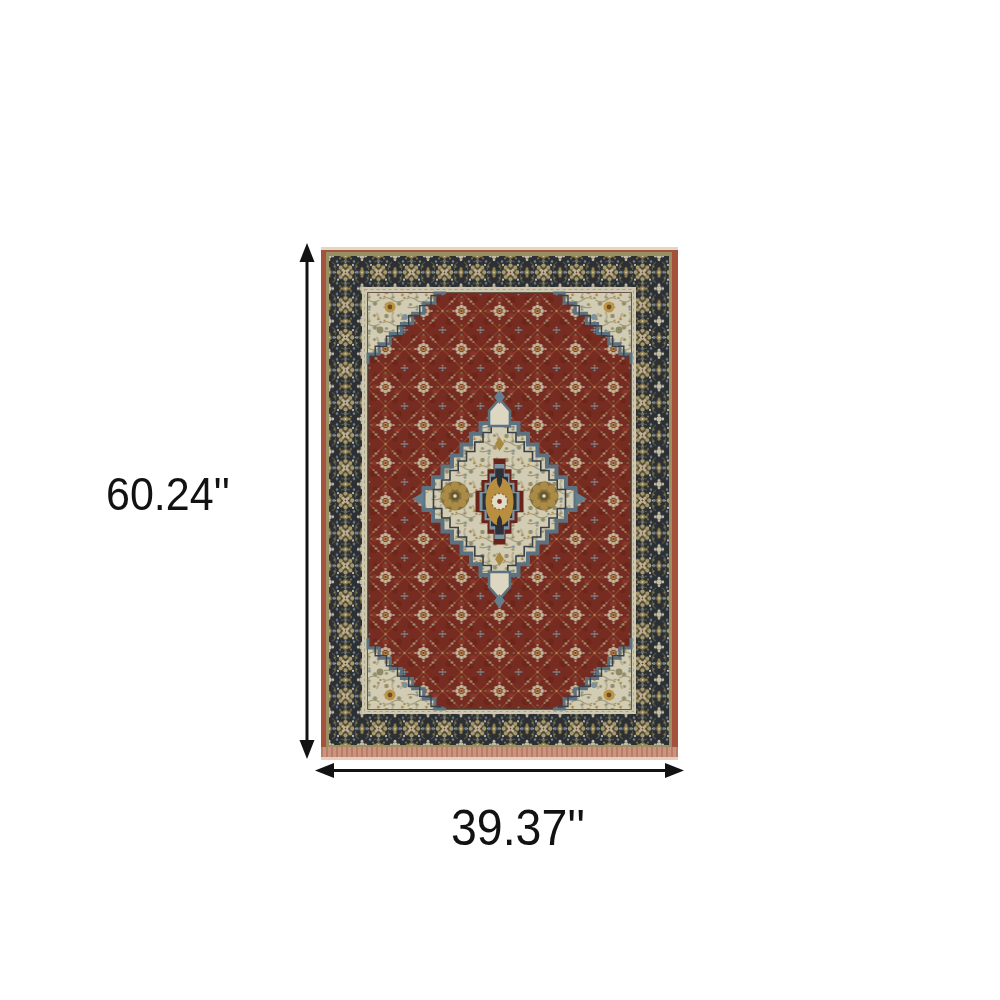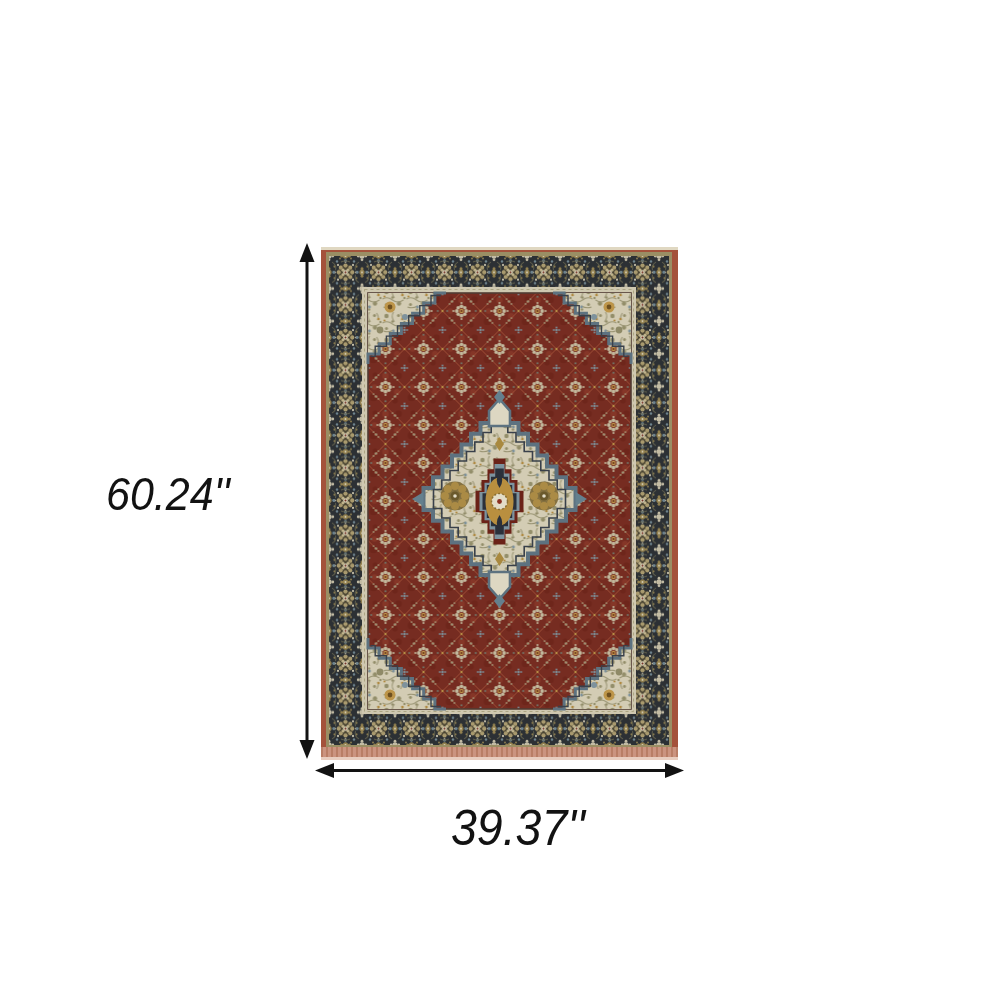--- a/index.html
+++ b/index.html
@@ -1,17 +1,17 @@
 <!DOCTYPE html>
 <html><head>
 <meta charset="utf-8">
 <style>
   html,body{margin:0;padding:0;background:#ffffff;}
   .page{position:relative;width:1000px;height:1000px;background:#ffffff;overflow:hidden;
-        font-family:"Liberation Sans",sans-serif;font-style:italic;}
+        font-family:"Liberation Sans",sans-serif;}
 </style>
 </head>
 <body>
 <div class="page">
 <svg width="1000" height="1000" viewBox="0 0 1000 1000">
 <defs>
 
   <pattern id="borderPat" patternUnits="userSpaceOnUse" x="329" y="256" width="33" height="32.6">
     <rect width="33" height="32.6" fill="#2c3034"></rect>
 

